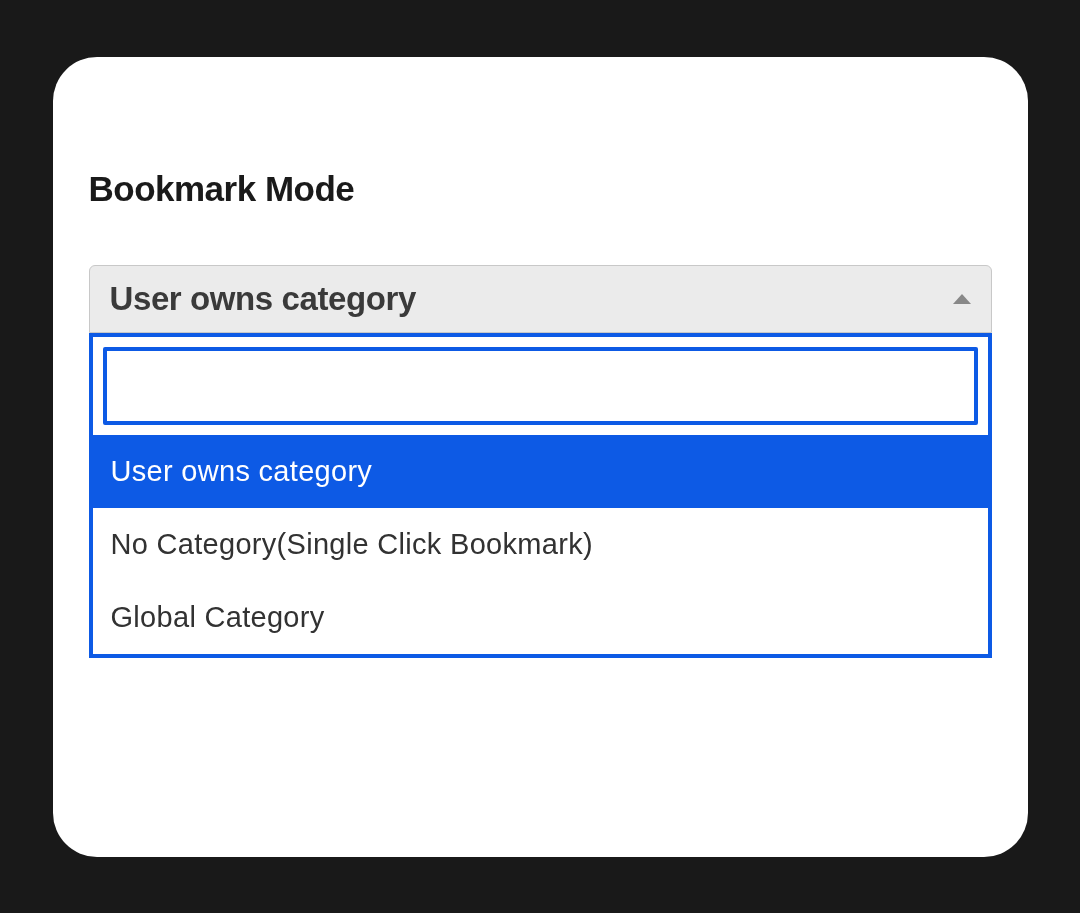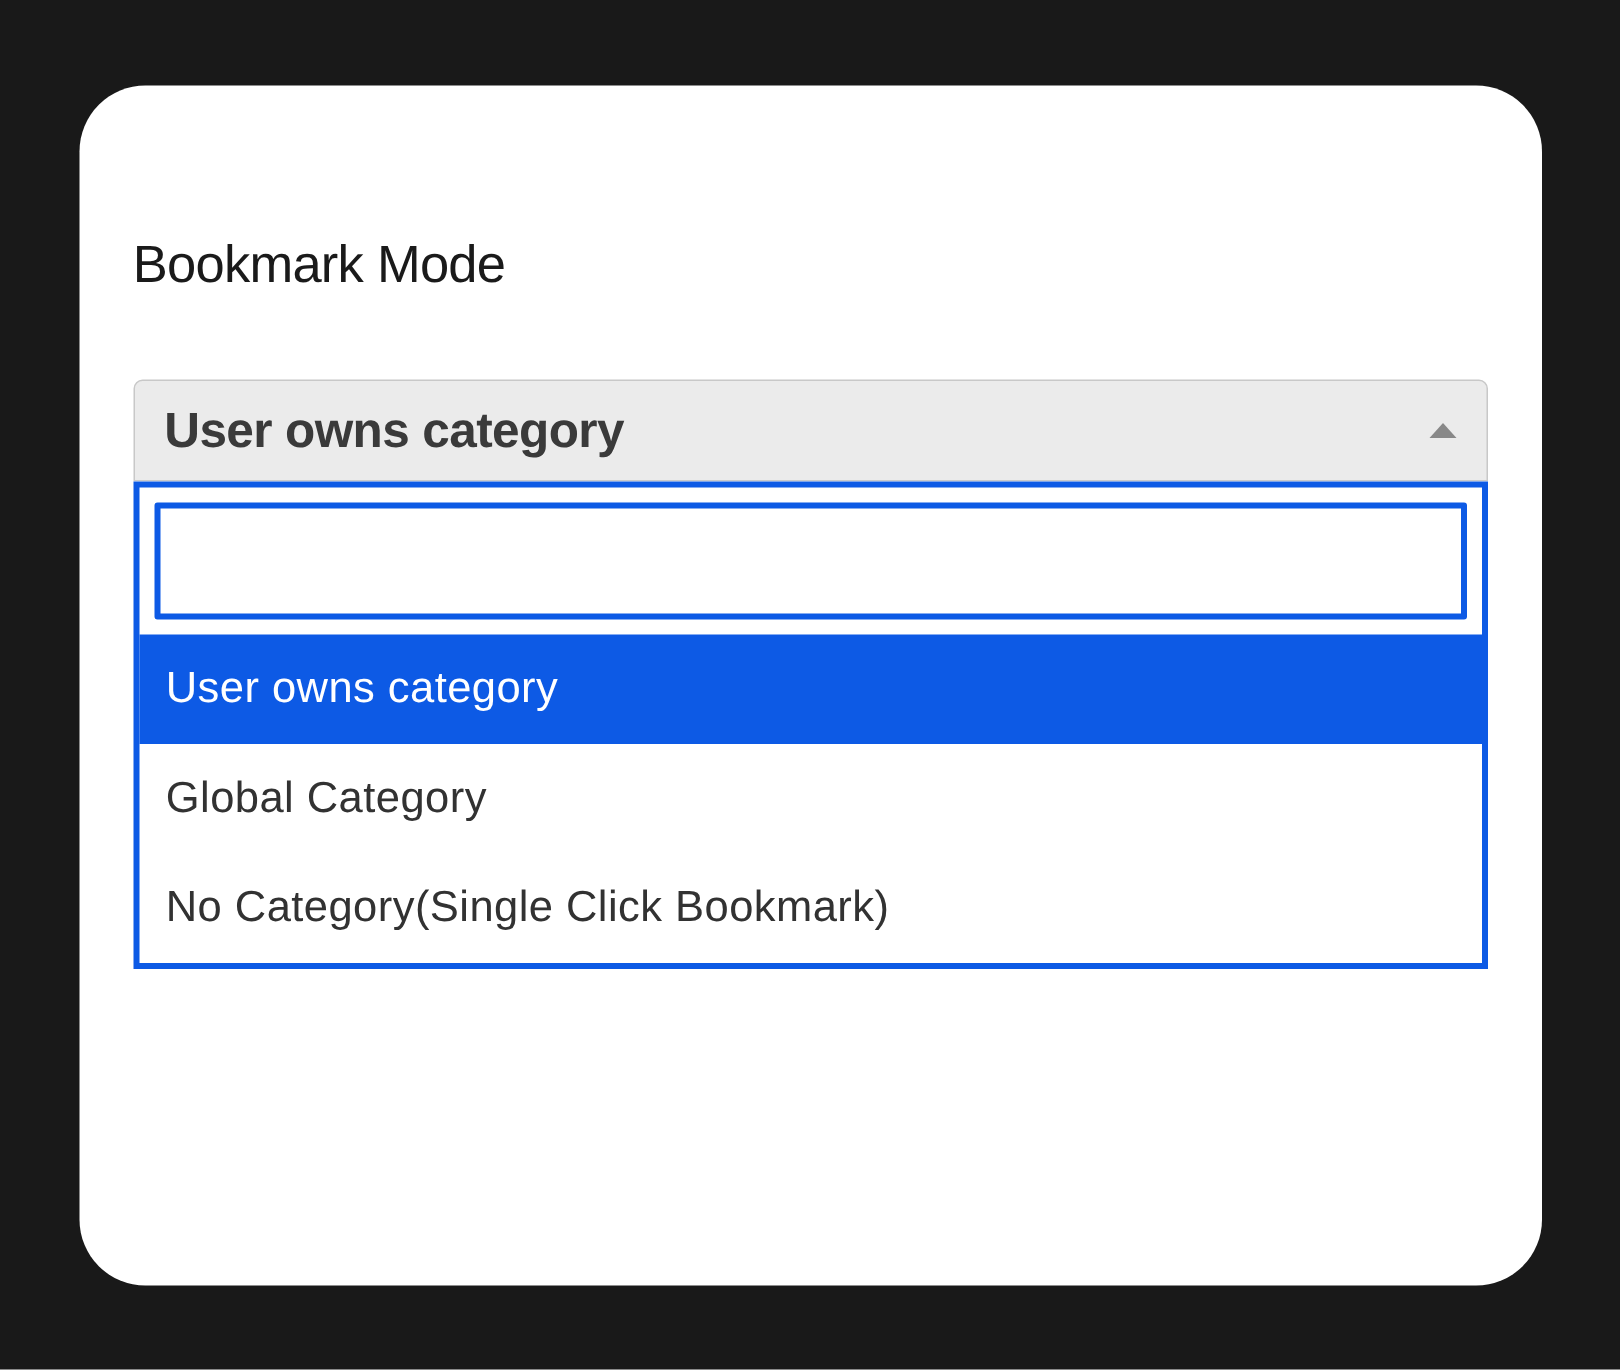--- a/index.html
+++ b/index.html
@@ -21,24 +21,25 @@
       width: 975px;
       height: 800px;
       border-radius: 44px;
       padding: 100px 12px 0 12px;
     }
     .inner {
       padding: 0 24px;
     }
     .section-title {
       font-size: 35px;
-      font-weight: 400;
+      font-weight: 700;
       color: #1a1a1a;
       margin-bottom: 56px;
       letter-spacing: -0.5px;
+      margin-top: 12px;
     }
     .select-wrapper {
       position: relative;
       width: 100%;
     }
     .select-trigger {
       width: 100%;
       background: #ebebeb;
       border: 1px solid #c8c8c8;
       border-radius: 6px 6px 0 0;
@@ -110,22 +111,22 @@
 
       <div class="dropdown-panel">
         <div class="search-box-wrap">
           <input type="text" class="search-input" value="" style="">
         </div>
 
         <div class="option selected">
           <span>User owns category</span>
         </div>
         <div class="option">
-          <span>Global Category</span>
+          <span>No Category(Single Click Bookmark)</span>
         </div>
         <div class="option">
-          <span>No Category(Single Click Bookmark)</span>
+          <span>Global Category</span>
         </div>
       </div>
 
     </div>
   </div>
 </div>
 
 </body></html>

